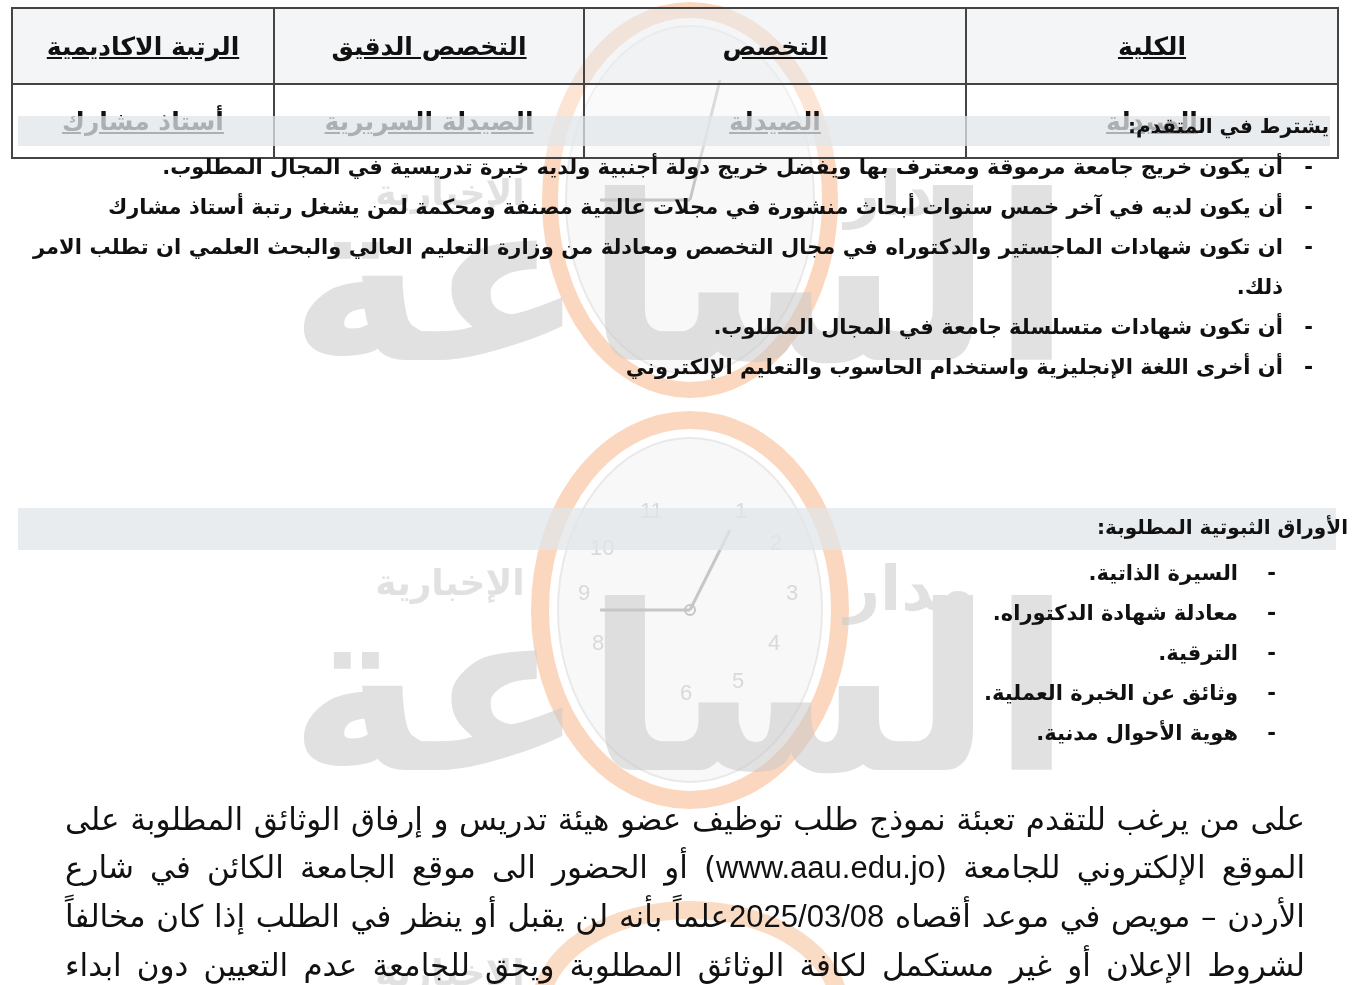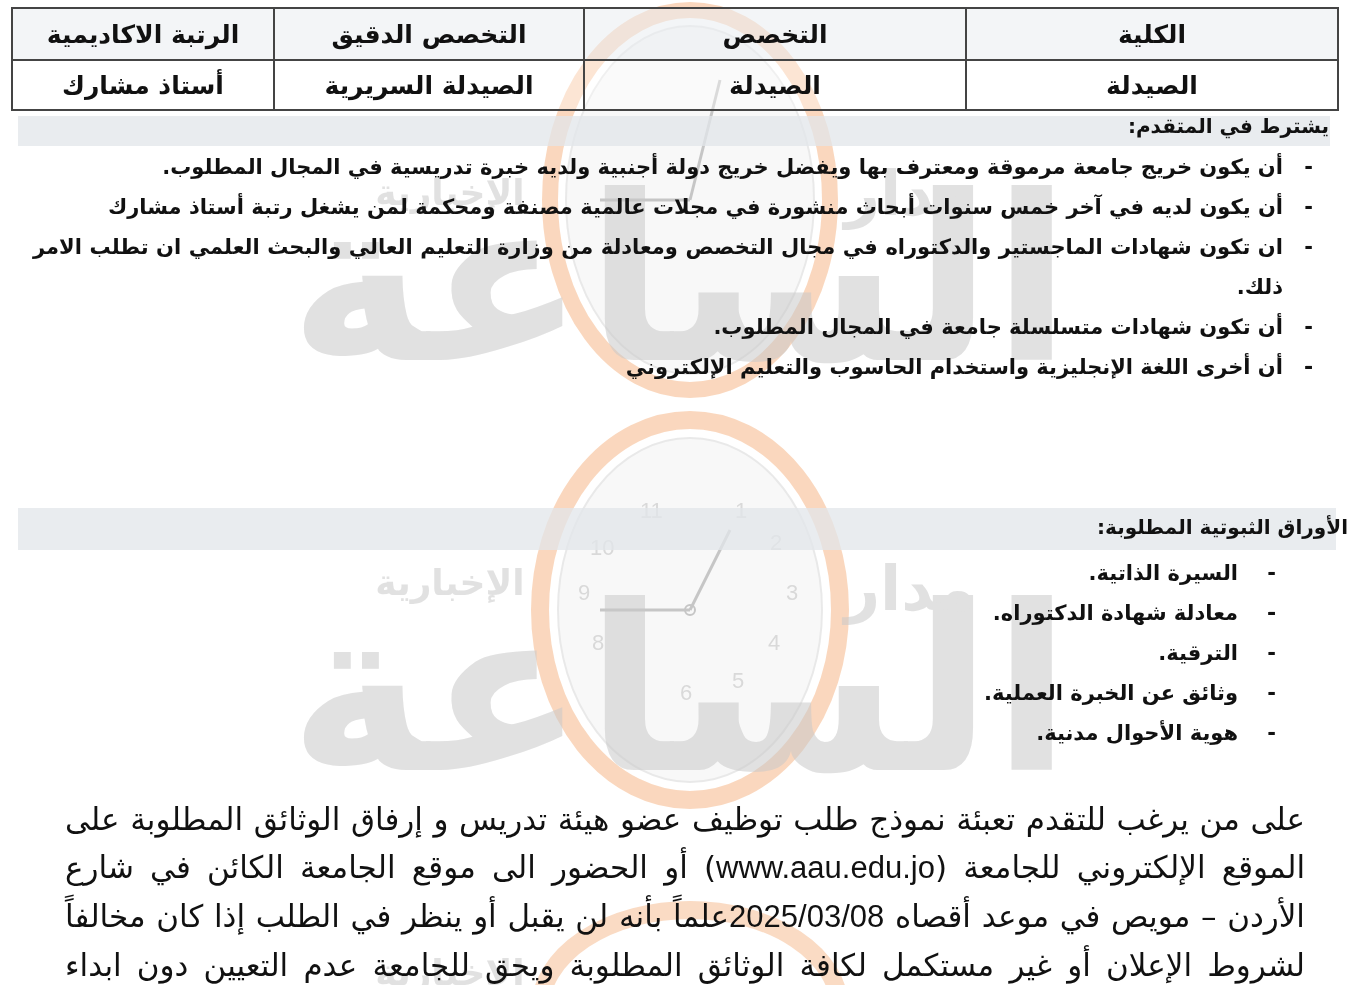--- a/index.html
+++ b/index.html
@@ -9,21 +9,21 @@
     }
     .watermark { position: absolute; left: 0; top: 0; width: 1353px; height: 985px; pointer-events: none; z-index: 0; }
     .content { position: absolute; left: 0; top: 0; width: 1353px; height: 985px; z-index: 1; direction: rtl; }
 
     table.jobs {
       position: absolute; left: 11px; top: 7px; width: 1326px; border-collapse: collapse;
       direction: rtl; table-layout: fixed;
     }
     table.jobs td, table.jobs th {
       border: 2px solid #444; text-align: center; font-weight: bold; font-size: 25px;
-      height: 48px; padding: 0; background: rgba(255,255,255,0.35);
+      height: 48px; padding: 12px; background: rgba(255,255,255,0.35); text-decoration: underline;
     }
     table.jobs th { background: rgba(233,236,240,0.55); height: 50px; }
 
     .band { position: absolute; background: rgba(225,229,234,0.75); }
 
     .heading { position: absolute; right: 24px; font-size: 20px; font-weight: bold; white-space: nowrap; }
 
     .list { position: absolute; right: 70px; margin: 0; padding: 0; list-style: none; font-weight: bold; font-size: 21px; }
     .list li { position: relative; line-height: 40px; }
     .list li .dash { position: absolute; right: -30px; top: 0; }

